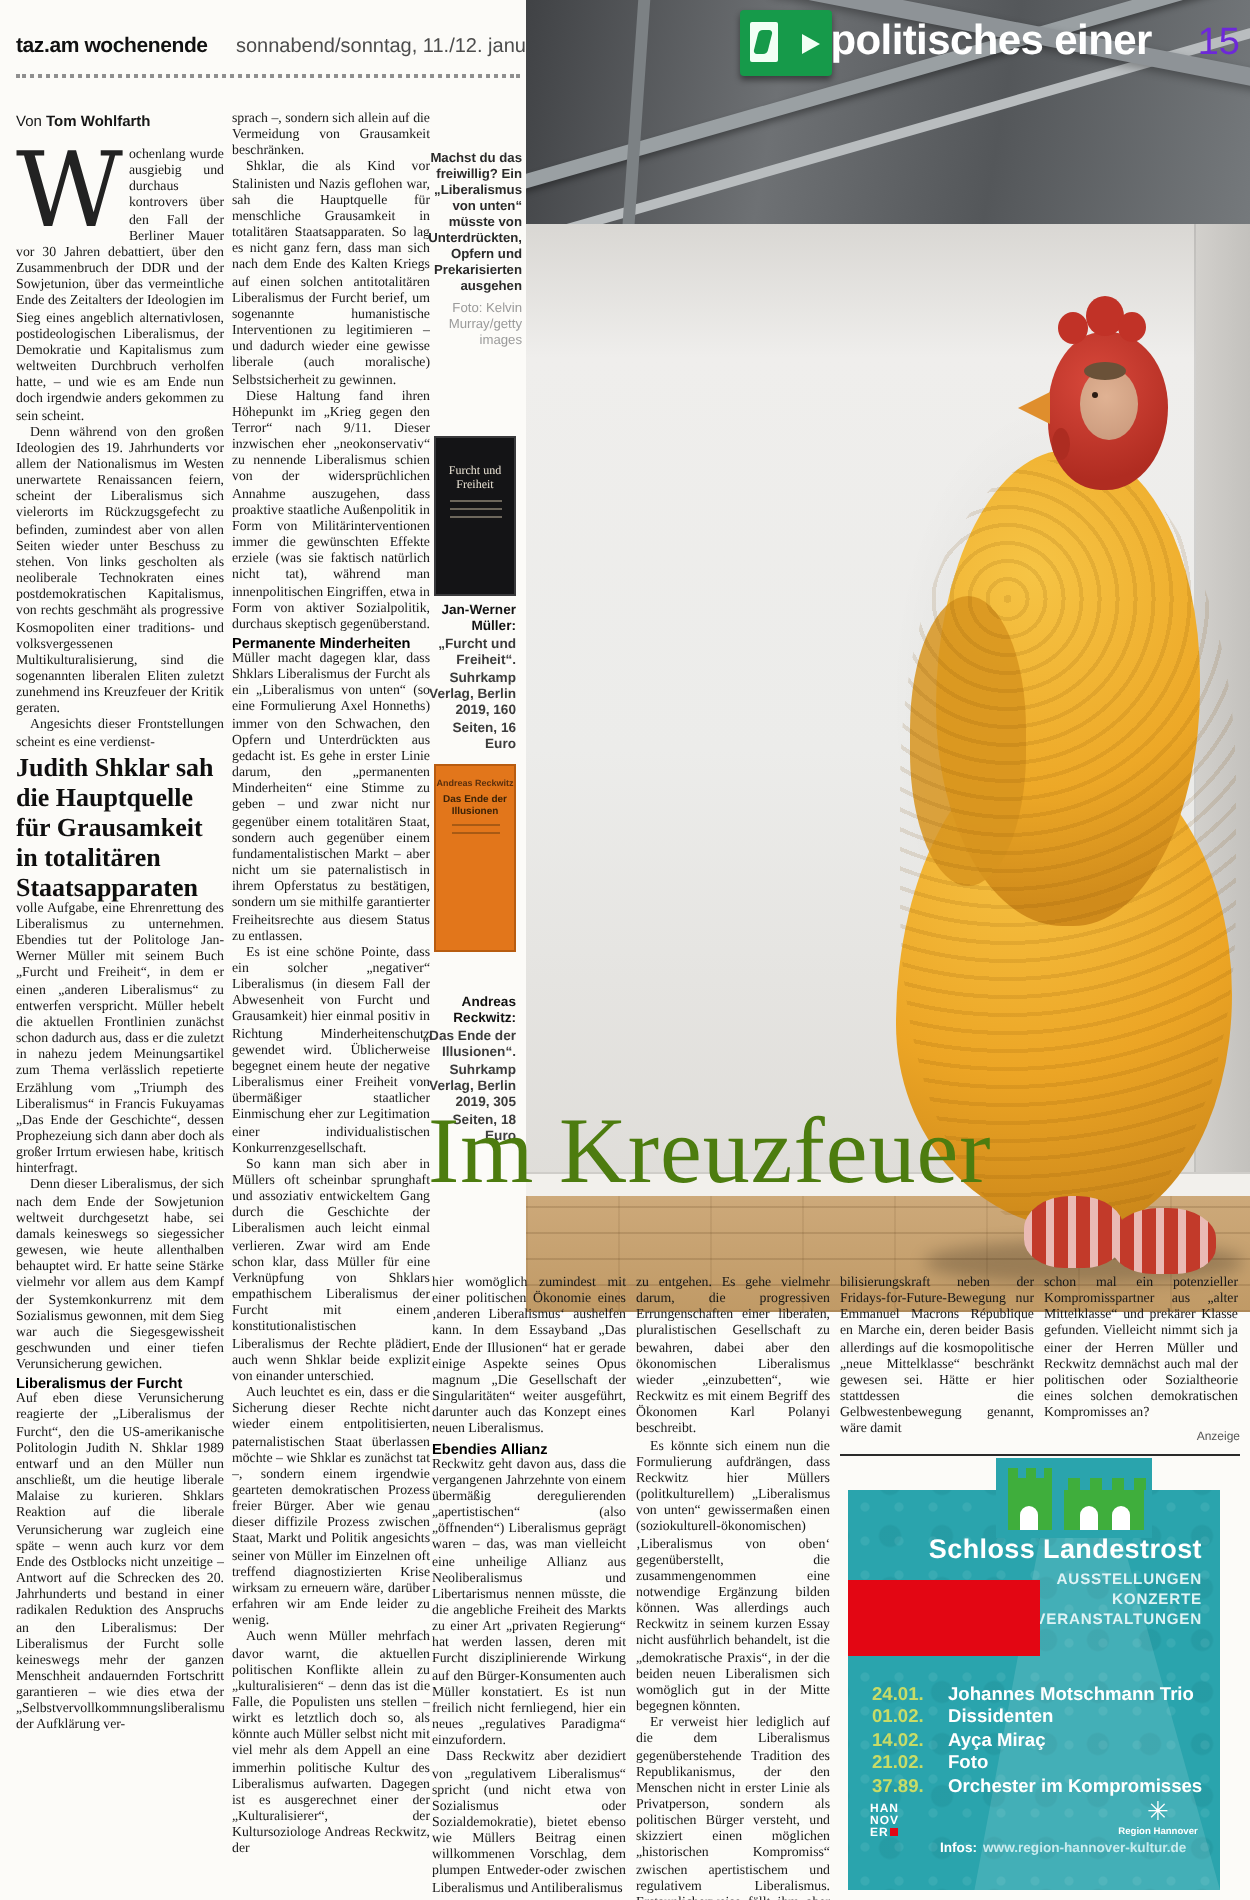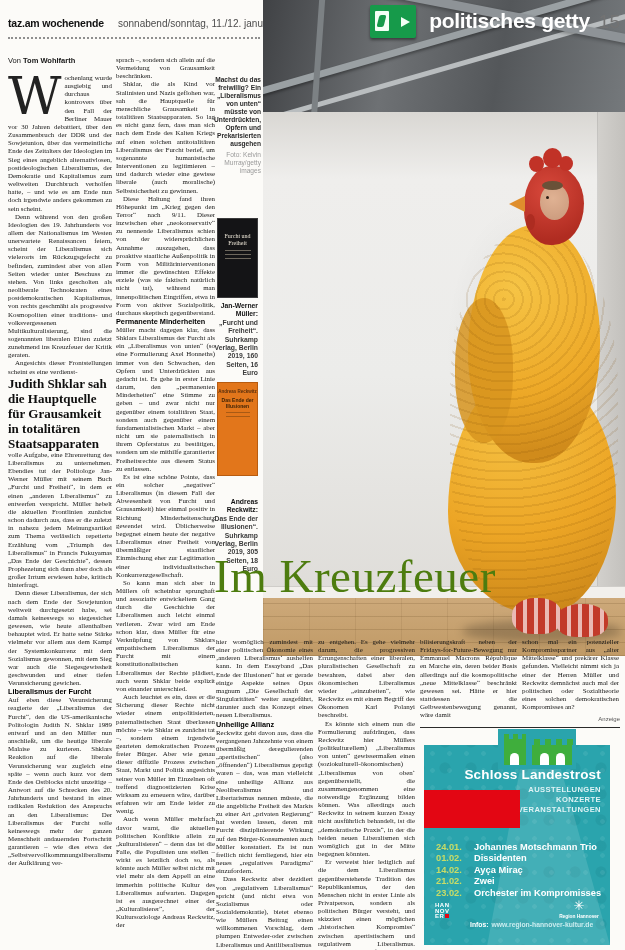--- a/index.html
+++ b/index.html
@@ -4,21 +4,21 @@
 <style>
   html,body{margin:0;padding:0;background:#9a9a9a;}
   .page{position:relative;width:625px;height:950px;margin:0 auto;background:#fcfbf8;overflow:hidden;
         font-family:"Liberation Sans",sans-serif;color:#1c1c1c;text-decoration:underline;}
   
   .brand{position:absolute;left:8px;top:17px;font:bold 10.5px/12px "Liberation Sans",sans-serif;letter-spacing:-.2px;color:#111;}
   .issue-date{position:absolute;left:118px;top:18px;font:10px/12px "Liberation Sans",sans-serif;color:#4c4c4c;}
   .dots{position:absolute;left:8px;top:34px;width:252px;height:3px;border-bottom:2px dotted #8f8f8f;}
   .section-head{position:absolute;left:360px;top:8px;width:260px;text-align:right;z-index:30;}
   .section-title{font:bold 21px/26px "Liberation Sans",sans-serif;color:#fff;letter-spacing:-.3px;}
-  .page-num{font:19px/26px "Liberation Sans",sans-serif;color:#737373;margin-left:9px;}
+  .page-num{font:19px/26px "Liberation Sans",sans-serif;color:#6d28d9;margin-left:23px;}
   
   .photo{position:absolute;left:263px;top:0;width:362px;height:656px;overflow:hidden;background:#e9e7e3;}
   .ceiling{position:absolute;left:0;top:0;width:362px;height:112px;overflow:hidden;
            background:linear-gradient(100deg,#404245 0%,#6e7174 35%,#54575a 65%,#75797c 100%);}
   .pipe{position:absolute;border-radius:3px;}
   .pipe1{left:-30px;top:34px;width:430px;height:7px;background:#9aa0a3;transform:rotate(-16deg);box-shadow:0 2px 3px rgba(0,0,0,.35);}
   .pipe2{left:-20px;top:62px;width:430px;height:5px;background:#b9bdbf;transform:rotate(-16deg);}
   .pipe3{left:120px;top:14px;width:280px;height:9px;background:#8e9397;transform:rotate(11deg);box-shadow:0 2px 4px rgba(0,0,0,.3);}
   .pipe4{left:52px;top:-6px;width:6px;height:130px;background:#7c8184;transform:rotate(4deg);}
   .exit-sign{position:absolute;left:107px;top:5px;width:46px;height:33px;background:#169a4a;border-radius:2px;
@@ -176,21 +176,21 @@
     <div class="beak"></div>
     <div class="wattle"></div>
     <div class="face"></div>
     <div class="hair"></div>
     <div class="eye"></div>
     <div class="foot foot1"></div>
     <div class="foot foot2"></div>
   </div>
 
   <div class="section-head">
-    <span class="section-title">politisches getty</span><span class="page-num">15</span>
+    <span class="section-title">politisches einer</span><span class="page-num">15</span>
   </div>
 
   <div class="caption">
     <span>Machst du das freiwillig? Ein „Liberalismus von unten“ müsste von Unterdrückten, Opfern und Prekarisierten ausgehen</span>
     <div class="credit">Foto: Kelvin Murray/getty images</div>
   </div>
 
   <div class="cover1">
     <div class="cv1t">Furcht und Freiheit</div>
     <div class="cvline"></div>
@@ -233,21 +233,21 @@
     <p>Es ist eine schöne Pointe, dass ein solcher „negativer“ Liberalismus (in diesem Fall der Abwesenheit von Furcht und Grausamkeit) hier einmal positiv in Richtung Minderheitenschutz gewendet wird. Üblicherweise begegnet einem heute der negative Liberalismus einer Freiheit von übermäßiger staatlicher Einmischung eher zur Legitimation einer individualistischen Konkurrenzgesellschaft.</p>
     <p>So kann man sich aber in Müllers oft scheinbar sprunghaft und assoziativ entwickeltem Gang durch die Geschichte der Liberalismen auch leicht einmal verlieren. Zwar wird am Ende schon klar, dass Müller für eine Verknüpfung von Shklars empathischem Liberalismus der Furcht mit einem konstitutionalistischen Liberalismus der Rechte plädiert, auch wenn Shklar beide explizit von einander unterschied.</p>
     <p>Auch leuchtet es ein, dass er die Sicherung dieser Rechte nicht wieder einem entpolitisierten, paternalistischen Staat überlassen möchte – wie Shklar es zunächst tat –, sondern einem irgendwie gearteten demokratischen Prozess freier Bürger. Aber wie genau dieser diffizile Prozess zwischen Staat, Markt und Politik angesichts seiner von Müller im Einzelnen oft treffend diagnostizierten Krise wirksam zu erneuern wäre, darüber erfahren wir am Ende leider zu wenig.</p>
     <p>Auch wenn Müller mehrfach davor warnt, die aktuellen politischen Konflikte allein zu „kulturalisieren“ – denn das ist die Falle, die Populisten uns stellen – wirkt es letztlich doch so, als könnte auch Müller selbst nicht mit viel mehr als dem Appell an eine immerhin politische Kultur des Liberalismus aufwarten. Dagegen ist es ausgerechnet einer der „Kulturalisierer“, der Kultursoziologe Andreas Reckwitz, der</p>
   </section>
 
   <h1 class="headline">Im Kreuzfeuer</h1>
 
   <section class="col" id="ma-c1">
     <p class="noind">hier womöglich zumindest mit einer politischen Ökonomie eines ‚anderen Liberalismus‘ aushelfen kann. In dem Essayband „Das Ende der Illusionen“ hat er gerade einige Aspekte seines Opus magnum „Die Gesellschaft der Singularitäten“ weiter ausgeführt, darunter auch das Konzept eines neuen Liberalismus.</p>
-    <p class="subhead">Unheilige Allianz</p>
+    <p class="subhead">Ebendies Allianz</p>
     <p class="noind">Reckwitz geht davon aus, dass die vergangenen Jahrzehnte von einem übermäßig deregulierenden „apertistischen“ (also „öffnenden“) Liberalismus geprägt waren – das, was man vielleicht eine unheilige Allianz aus Neoliberalismus und Libertarismus nennen müsste, die die angebliche Freiheit des Markts zu einer Art „privaten Regierung“ hat werden lassen, deren mit Furcht disziplinierende Wirkung auf den Bürger-Konsumenten auch Müller konstatiert. Es ist nun freilich nicht fernliegend, hier ein neues „regulatives Paradigma“ einzufordern.</p>
     <p>Dass Reckwitz aber dezidiert von „regulativem Liberalismus“ spricht (und nicht etwa von Sozialismus oder Sozialdemokratie), bietet ebenso wie Müllers Beitrag einen willkommenen Vorschlag, dem plumpen Entweder-oder zwischen Liberalismus und Antiliberalismus</p>
   </section>
   <section class="col" id="ma-c2">
     <p class="noind">zu entgehen. Es gehe vielmehr darum, die progressiven Errungenschaften einer liberalen, pluralistischen Gesellschaft zu bewahren, dabei aber den ökonomischen Liberalismus wieder „einzubetten“, wie Reckwitz es mit einem Begriff des Ökonomen Karl Polanyi beschreibt.</p>
     <p>Es könnte sich einem nun die Formulierung aufdrängen, dass Reckwitz hier Müllers (politkulturellem) „Liberalismus von unten“ gewissermaßen einen (soziokulturell-ökonomischen) ‚Liberalismus von oben‘ gegenüberstellt, die zusammengenommen eine notwendige Ergänzung bilden können. Was allerdings auch Reckwitz in seinem kurzen Essay nicht ausführlich behandelt, ist die „demokratische Praxis“, in der die beiden neuen Liberalismen sich womöglich gut in der Mitte begegnen könnten.</p>
     <p>Er verweist hier lediglich auf die dem Liberalismus gegenüberstehende Tradition des Republikanismus, der den Menschen nicht in erster Linie als Privatperson, sondern als politischen Bürger versteht, und skizziert einen möglichen „historischen Kompromiss“ zwischen apertistischem und regulativem Liberalismus. Erstaunlicherweise fällt ihm aber als weiteres Beispiel zur politischen Mo-</p>
   </section>
   <section class="col" id="ma-c3">
     <p class="noind">bilisierungskraft neben der Fridays-for-Future-Bewegung nur Emmanuel Macrons République en Marche ein, deren beider Basis allerdings auf die kosmopolitische „neue Mittelklasse“ beschränkt gewesen sei. Hätte er hier stattdessen die Gelbwestenbewegung genannt, wäre damit</p>
@@ -277,24 +277,24 @@
       <div class="ev">
           <span class="evd">01.02.</span>
           <span class="evn">Dissidenten</span>
         </div>
       <div class="ev">
           <span class="evd">14.02.</span>
           <span class="evn">Ayça Miraç</span>
         </div>
       <div class="ev">
           <span class="evd">21.02.</span>
-          <span class="evn">Zwei</span>
-        </div>
-      <div class="ev">
-          <span class="evd">23.02.</span>
+          <span class="evn">Foto</span>
+        </div>
+      <div class="ev">
+          <span class="evd">37.89.</span>
           <span class="evn">Orchester im Kompromisses</span>
         </div>
     </div>
     <div class="hann">
       <div>HAN</div>
       <div>NOV</div>
       <div><span>ER</span><span class="redsq"></span></div>
     </div>
     <div class="ad-infos">
       <span>Infos:</span><span class="ad-url">www.region-hannover-kultur.de</span>

